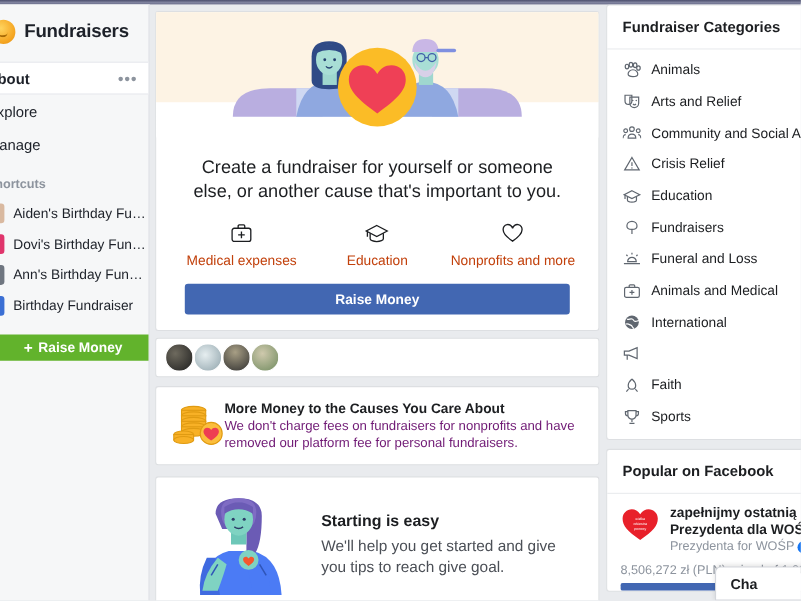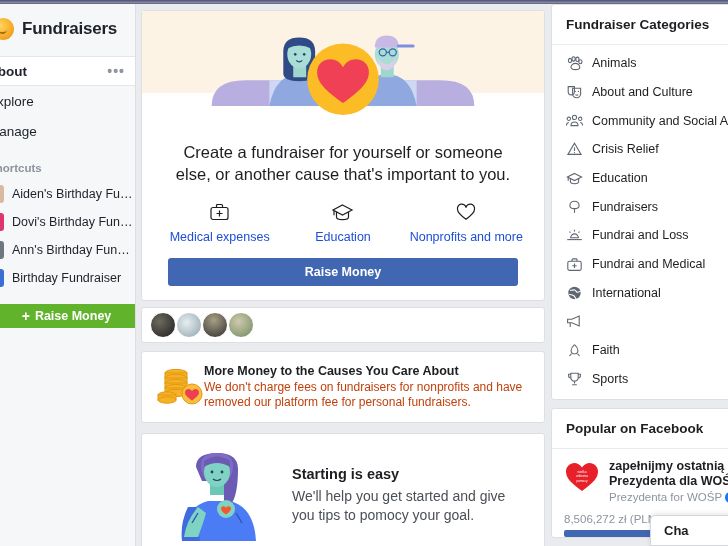--- a/index.html
+++ b/index.html
@@ -120,21 +120,21 @@
     font-size: 16.5px; line-height: 22px; color: #1c1e21; font-weight: 400;
   }
   .feature-row {
     display: flex; padding: 14px 16px 4px; justify-content: space-around;
   }
   .feature {
     display: flex; flex-direction: column; align-items: center; gap: 7px;
     flex: 1;
   }
   .feature-ico { height: 22px; display: flex; align-items: center; }
-  .feature-lbl { font-size: 12.5px; color: #1d4ed8; white-space: nowrap; }
+  .feature-lbl { font-size: 12.5px; color: #c2410c; white-space: nowrap; }
 
   .raise-btn {
     margin: 10px 26px 14px;
     height: 28px; border-radius: 3px;
     background: #4267b2; color: #fff;
     font-size: 12.5px; font-weight: 700;
     display: flex; align-items: center; justify-content: center;
     cursor: pointer;
   }
 
@@ -147,21 +147,21 @@
     border: 1.5px solid #fff; flex: 0 0 auto; overflow:hidden;
     margin-right:-2px;
   }
 
   .fee-card {
     margin-top: 8px; padding: 12px 14px;
     display: flex; align-items: flex-start;
   }
   .coin-art { width: 48px; height: 44px; flex: 0 0 auto; }
   .fee-title { font-size: 12.5px; font-weight: 700; color: #1c1e21; margin-bottom: 2px;}
-  .fee-body { font-size: 12px; line-height: 15px; color: #c2410c; }
+  .fee-body { font-size: 12px; line-height: 15px; color: #701a75; }
 
   .easy-card {
     margin-top: 10px; padding: 14px 16px; height: 124px;
     display: flex; gap: 16px; align-items: center;
   }
   .easy-art { width: 118px; height: 96px; flex: 0 0 auto; }
   .easy-title { font-size: 14.5px; font-weight: 700; color: #1c1e21; margin-bottom: 5px;}
   .easy-body { font-size: 14px; line-height: 19px; color: #4b4f56; }
 
   
@@ -409,21 +409,21 @@
           <path d="M55 32 q4 3 8 0" stroke="#2b3a66" stroke-width="1.2" fill="none"></path>
           <path d="M40 60 q-12 14-14 30 h14 q6-16 8-24 z" fill="#7fd3c2"></path>
           <path d="M76 60 q12 14 12 32 h-16 q-4-18-6-26 z" fill="#4b7bf5"></path>
           <circle cx="68" cy="62" r="9" fill="#7fd3c2"></circle>
           <path d="M68 67.5c-3.6-2.5-5-4-5-5.9 0-1.5 1.1-2.4 2.4-2.4 1.1 0 1.9.6 2.6 1.5.7-.9 1.5-1.5 2.6-1.5 1.3 0 2.4.9 2.4 2.4 0 1.9-1.4 3.4-5 5.9z" fill="#f4572e"></path>
           <path d="M34 76 l6 -10 M84 76 l-6 -10" stroke="#2f55b8" stroke-width="1.4" fill="none"></path>
         </svg>
       </span>
       <div>
         <div class="easy-title">Starting is easy</div>
-        <div class="easy-body">We'll help you get started and give you tips to pomocy your goal.</div>
+        <div class="easy-body">We'll help you get started and give you tips to reach give goal.</div>
       </div>
     </section>
   </main>
 
   <aside class="right">
 
     <section class="panel">
       <div class="panel-head">Fundraiser Categories</div>
       <div class="cat-list">
 
@@ -443,21 +443,21 @@
         <div class="cat-item">
           <span class="cat-ico">
             <svg width="17" height="16" viewBox="0 0 17 16" fill="none" stroke="#606770" stroke-width="1.1">
               <path d="M2.2 2.6h6.2v5.2a3.1 3.1 0 11-6.2 0z"></path>
               <path d="M6.6 4.2h8v5.6a4 4 0 11-8 0z"></path>
               <circle cx="9.2" cy="7.4" r=".7" fill="#606770" stroke="none"></circle>
               <circle cx="12.4" cy="7.4" r=".7" fill="#606770" stroke="none"></circle>
               <path d="M9.4 10.6q1.4 1.3 2.8 0"></path>
             </svg>
           </span>
-          <span>About and Culture</span>
+          <span>Arts and Relief</span>
         </div>
 
         <div class="cat-item">
           <span class="cat-ico">
             <svg width="17" height="14" viewBox="0 0 17 14" fill="none" stroke="#606770" stroke-width="1.05">
               <circle cx="8.5" cy="3.4" r="2.1"></circle>
                 <path d="M5 11.6c0-2.2 1.6-3.6 3.5-3.6s3.5 1.4 3.5 3.6z"></path>
               <circle cx="2.8" cy="4.8" r="1.7"></circle>
                 <path d="M0.4 11.6c0-2 1.1-3.2 2.4-3.2"></path>
               <circle cx="14.2" cy="4.8" r="1.7"></circle>
@@ -500,32 +500,32 @@
         </div>
 
         <div class="cat-item">
           <span class="cat-ico">
             <svg width="17" height="14" viewBox="0 0 17 14" fill="none" stroke="#606770" stroke-width="1.1">
               <path d="M4.6 9.8a3.9 3.9 0 117.8 0z"></path>
               <path d="M1.2 11.6h14.6"></path>
               <path d="M8.5 1.8v1.6M3.4 3.6l1.1 1.1M13.6 3.6l-1.1 1.1"></path>
             </svg>
           </span>
-          <span>Fundrai and Loss</span>
+          <span>Funeral and Loss</span>
         </div>
 
         <div class="cat-item">
           <span class="cat-ico">
             <svg width="17" height="15" viewBox="0 0 17 15" fill="none" stroke="#606770" stroke-width="1.1">
               <rect x="1.8" y="4.2" width="13.4" height="9.2" rx="1.6"></rect>
               <path d="M6 4.2V2.8a.9.9 0 01.9-.9h3.2a.9.9 0 01.9.9v1.4"></path>
               <path d="M8.5 6.6v4.4M6.3 8.8h4.4"></path>
             </svg>
           </span>
-          <span>Fundrai and Medical</span>
+          <span>Animals and Medical</span>
         </div>
 
         <div class="cat-item">
           <span class="cat-ico">
             <svg width="17" height="16" viewBox="0 0 17 16">
               <circle cx="8.5" cy="8" r="6.2" fill="#606770"></circle>
               <path d="M4 5.2c2 .4 3-.6 4.6-.2 1.6.4 1.2 2 2.8 2.2 1.6.2 2.4-1 3.4-.6" stroke="#fff" stroke-width="1.1" fill="none"></path>
               <path d="M3.2 9.6c1.8-.6 3.2.6 4.6 1.2 1.4.6 1 2.4 2.6 2.8" stroke="#fff" stroke-width="1.1" fill="none"></path>
             </svg>
           </span>

